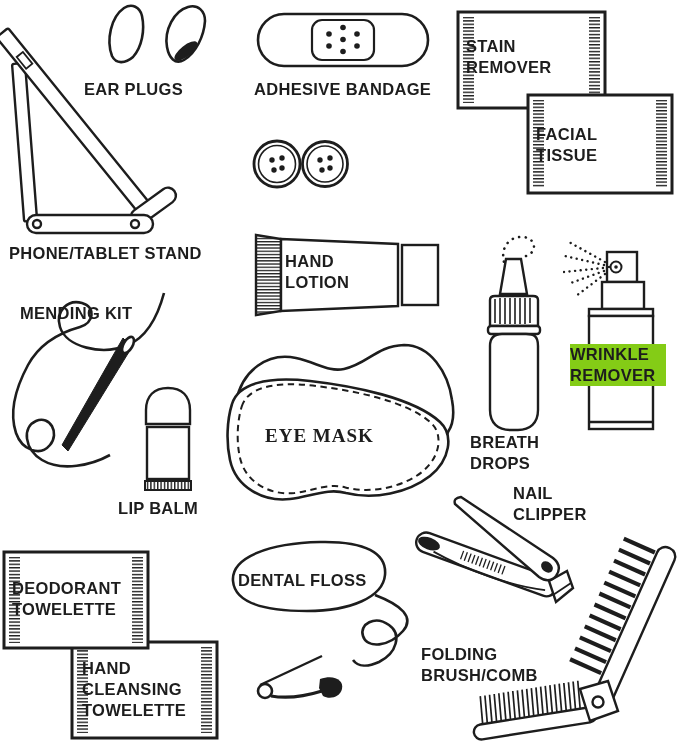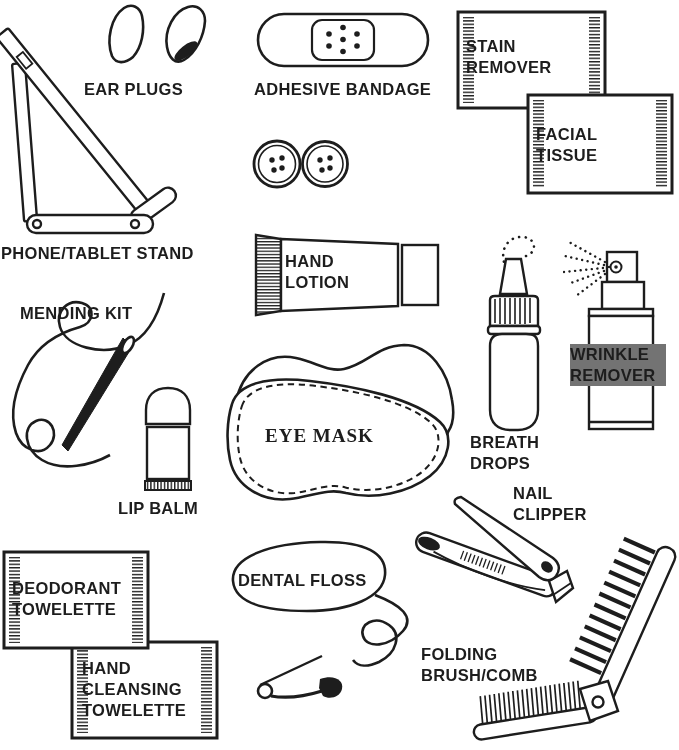--- a/index.html
+++ b/index.html
@@ -2,23 +2,23 @@
 <html><head>
 <meta charset="utf-8">
 <style>
   html,body{margin:0;padding:0;background:#fff;}
   .canvas{position:relative;width:679px;height:750px;background:#fff;overflow:hidden;
           font-family:"Liberation Sans", sans-serif;}
   .item{position:absolute;margin:0;padding:0;}
   .item svg{display:block;}
   .label{position:absolute;font-weight:700;font-size:16.5px;line-height:1.27;
          letter-spacing:.3px;color:#1d1d1d;text-align:left;white-space:pre-line;}
-  .label.left{text-align:left;}
+  .label.left{text-align:left;margin-left:8px;}
   .label.big{font-size:19px;letter-spacing:1px;font-family:Liberation Serif, serif;}
-  .label.bg{background:#737373;}
+  .label.bg{background:#84cc16;}
 </style>
 </head>
 <body>
 
 <main class="canvas">
 
   <figure class="item" style="left:0;top:8px">
     <svg width="200" height="228" viewBox="0 0 200 228">
       <g stroke="#1d1d1d" stroke-width="2.4" fill="#fff">
         <g transform="rotate(85.6 25 55)">

